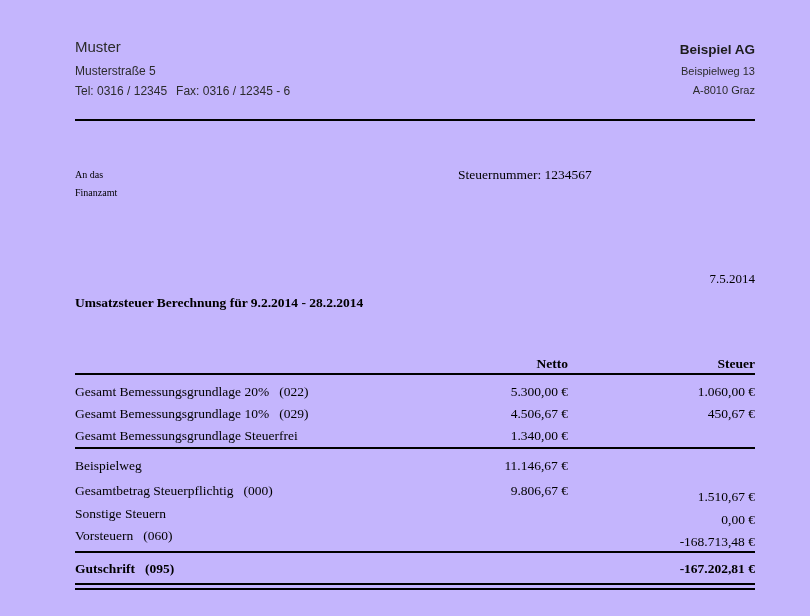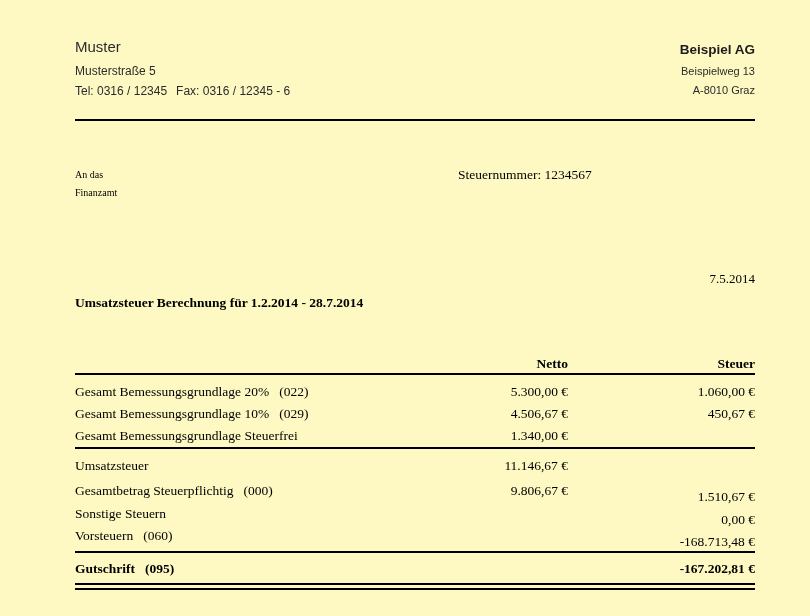--- a/index.html
+++ b/index.html
@@ -1,20 +1,20 @@
 <!DOCTYPE html>
 <html><head>
 <meta charset="utf-8">
 <style>
   * { margin:0; padding:0; box-sizing:border-box; }
   html,body { background:#ffffff; }
   .page {
     position:relative;
     width:810px; height:616px;
-    background:#fef9c3;
+    background:#c4b5fd;
     font-family:"Liberation Serif", serif;
     color:#000000;
     overflow:hidden;
   }
   .abs { position:absolute; }
   
   .sans { font-family:"Liberation Sans", sans-serif; color:#2b2b2b; }
   .sender { left:75px; top:37px; }
   .sender-name { font-size:15px; line-height:19px; margin-bottom:6px; }
   .sender-line { font-size:12px; line-height:19.5px; }
@@ -65,21 +65,21 @@
 
   <div class="rule" style="top:119px;"></div>
 
   <div class="abs addressee">
     <div>An das</div>
     <div>Finanzamt</div>
   </div>
   <div class="abs tax-number">Steuernummer: 1234567</div>
 
   <div class="abs date">7.5.2014</div>
-  <div class="abs doc-title">Umsatzsteuer Berechnung für 1.2.2014 - 28.7.2014</div>
+  <div class="abs doc-title">Umsatzsteuer Berechnung für 9.2.2014 - 28.2.2014</div>
 
   <div class="trow thead" style="top:355px;">
     <span class="netto">Netto</span>
     <span class="steuer">Steuer</span>
   </div>
   <div class="rule" style="top:373px;"></div>
 
   <div class="trow" style="top:383px;">
     <span><span>Gesamt Bemessungsgrundlage 20%</span><span class="code">(022)</span></span>
     <span class="netto">5.300,00 €</span>
@@ -91,21 +91,21 @@
     <span class="steuer">450,67 €</span>
   </div>
   <div class="trow" style="top:427px;">
     <span><span>Gesamt Bemessungsgrundlage Steuerfrei</span><span class="code"></span></span>
     <span class="netto">1.340,00 €</span>
     <span class="steuer"></span>
   </div>
   <div class="rule" style="top:447px;"></div>
 
   <div class="trow" style="top:457px;">
-    <span><span>Umsatzsteuer</span><span class="code"></span></span>
+    <span><span>Beispielweg</span><span class="code"></span></span>
     <span class="netto">11.146,67 €</span>
     <span class="steuer"></span>
   </div>
   <div class="trow" style="top:482px;">
     <span><span>Gesamtbetrag Steuerpflichtig</span><span class="code">(000)</span></span>
     <span class="netto">9.806,67 €</span>
     <span class="steuer drop">1.510,67 €</span>
   </div>
   <div class="trow" style="top:505px;">
     <span><span>Sonstige Steuern</span><span class="code"></span></span>

